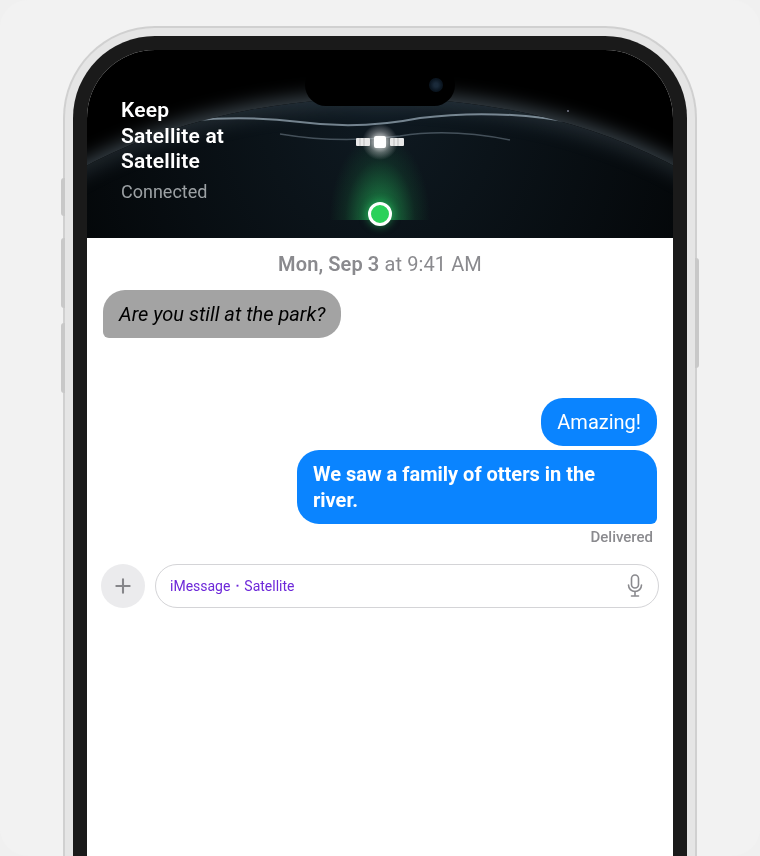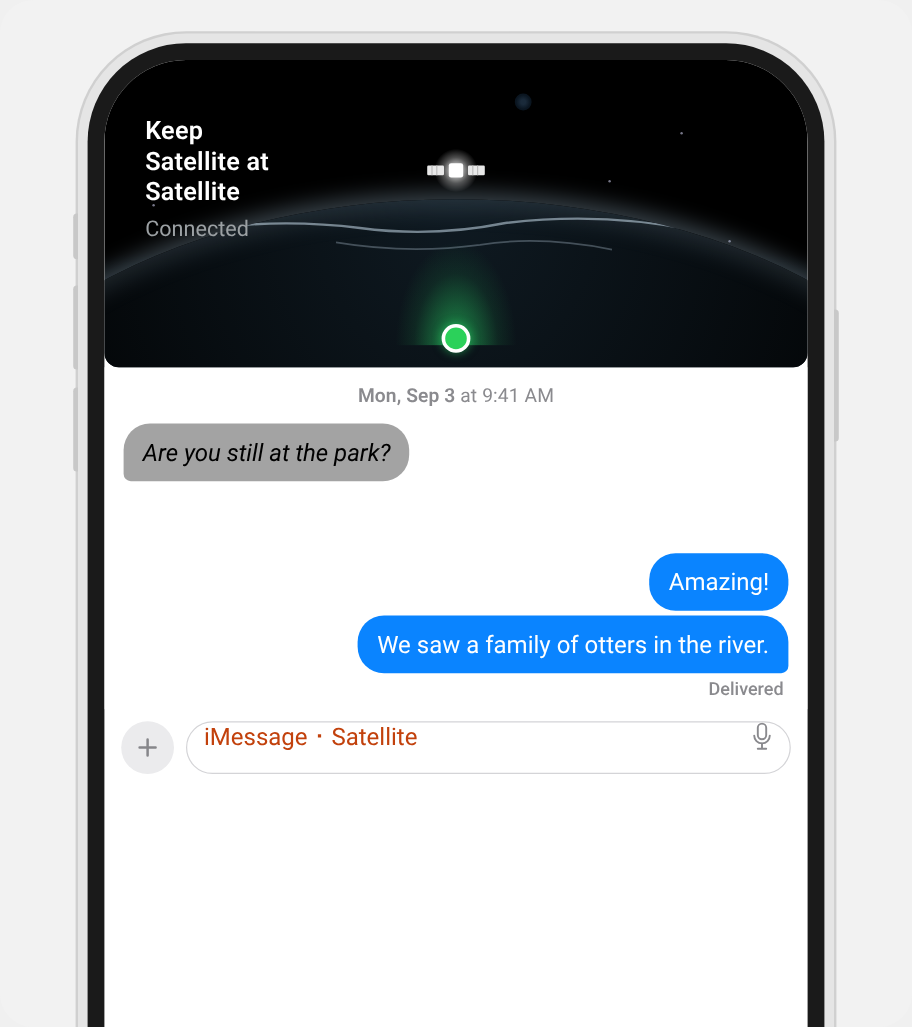--- a/index.html
+++ b/index.html
@@ -48,25 +48,24 @@
       position: relative;
     }
     
     .btn-left1 { position:absolute; left:-4px; top:150px; width:4px; height:38px; background:#c8c8c8; border-radius:3px 0 0 3px; }
     .btn-left2 { position:absolute; left:-4px; top:210px; width:4px; height:70px; background:#c8c8c8; border-radius:3px 0 0 3px; }
     .btn-left3 { position:absolute; left:-4px; top:295px; width:4px; height:70px; background:#c8c8c8; border-radius:3px 0 0 3px; }
     .btn-right { position:absolute; right:-4px; top:230px; width:4px; height:110px; background:#c8c8c8; border-radius:0 3px 3px 0; }
 
     
     .sat-banner {
-      height: 256px;
+      height: 188px;
       background: radial-gradient(ellipse 180% 90% at 50% 130%, #3a5060 0%, #1a2b35 28%, #0a1218 50%, #000 80%);
       position: relative;
       overflow: hidden;
-      border-radius: 12px;
     }
     .dynamic-island {
       position:absolute;
       top:14px; left:50%; transform:translateX(-50%);
       width:150px; height:42px;
       background:#000; border-radius:22px;
       z-index:10;
     }
     .dynamic-island::after {
       content:""; position:absolute; right:12px; top:50%; transform:translateY(-50%);
@@ -131,21 +130,21 @@
     
     .star { position:absolute; width:2px; height:2px; background:#778; border-radius:50%; }
 
     
     .msg-area {
       padding: 10px 0 8px;
       background:#fff;
     }
     .timestamp {
       text-align:center;
-      font-size:16px;
+      font-size:20px;
       color:#8a8a8e;
       margin: 4px 0 14px;
       letter-spacing:0.1px;
     }
     .timestamp b { font-weight:600; color:#8a8a8e; }
     .row { display:flex; padding:0 16px; margin-bottom:4px; }
     .row.in { justify-content:flex-start; }
     .row.out { justify-content:flex-end; }
     .bubble {
       max-width: 420px;
@@ -159,21 +158,21 @@
       background:#a3a3a3;
       color:#000;
       border-bottom-left-radius:6px;
       font-style:italic;
     }
     .out .bubble {
       background:#0a84ff;
       color:#fff;
       border-bottom-right-radius:6px;
     }
-    .row + .row { margin-top:4px; }
+    .row + .row { margin-top:4px;font-weight:bold; }
     .gap { height:14px; }
     .delivered {
       text-align:right;
       color:#8a8a8e;
       font-size:15px;
       padding-right:20px;
       margin-top:2px;
       font-weight:500;
     }
 
@@ -191,23 +190,24 @@
       display:flex; align-items:center; justify-content:center;
       flex-shrink:0;
     }
     .plus-btn svg { width:20px; height:20px; }
     .msg-input {
       flex:1;
       height:44px;
       border:1.5px solid #d4d4d7;
       border-radius:22px;
       display:flex;
+      align-items:center;
       padding:0 14px;
-      color:#c2410c;
-      font-size:20px;
+      color:#6d28d9;
+      font-size:14px;
       justify-content:space-between;
     }
     .mic svg { width:18px; height:24px; display:block; }
   </style>
 </head>
 <body>
 
 <div class="outer">
   <div class="phone-frame">
     <div class="btn-left1"></div>

